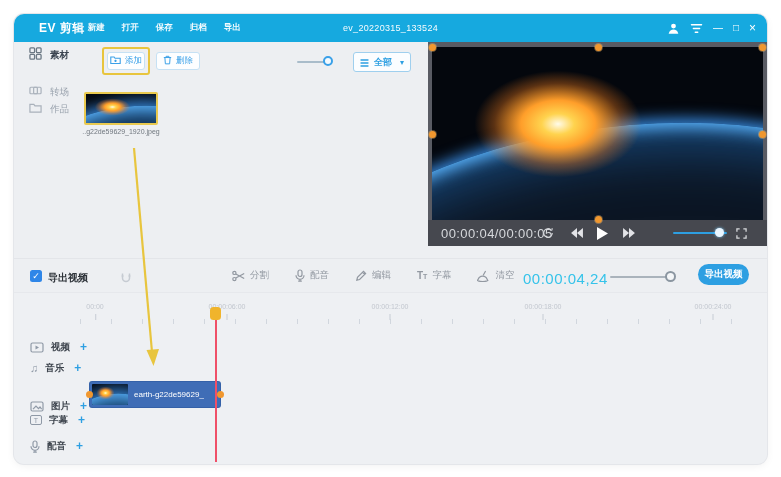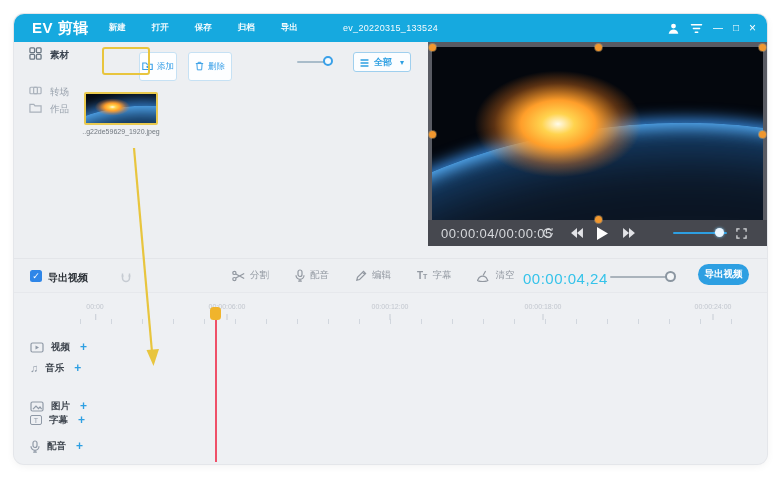--- a/index.html
+++ b/index.html
@@ -1,35 +1,35 @@
 <!DOCTYPE html>
 <html><head>
 <meta charset="utf-8">
 <style>
   * { box-sizing: border-box; margin: 0; padding: 0; }
   html,body { width:781px; height:477px; background:#fff; font-family:"Liberation Sans","DejaVu Sans",sans-serif; position:relative; overflow:hidden; }
   .app { position:absolute; left:14px; top:14px; width:753px; height:450px; background:#edeff2; border-radius:10px; box-shadow:0 0 0 1px #e4e6ea, 0 2px 8px rgba(0,0,0,.06); overflow:hidden; }
 
   
   .titlebar { position:absolute; left:0; top:0; right:0; height:28px; background:#16a9df; display:flex; align-items:center; }
-  .logo { margin-left:18px; font-size:15px; font-weight:800; color:#fff; letter-spacing:.5px; white-space:nowrap;text-align:center; }
-  .menu { display:flex; gap:26px; margin-left:20px; }
+  .logo { margin-left:25px; font-size:12px; font-weight:800; color:#fff; letter-spacing:.5px; white-space:nowrap;text-align:center; }
+  .menu { display:flex; gap:17px; margin-left:3px; }
   .menu-item { font-size:8.5px; font-weight:700; color:rgba(255,255,255,.95); cursor:pointer; }
   .proj-title { position:absolute; left:50%; transform:translateX(-50%); font-size:9px; color:rgba(255,255,255,.96); letter-spacing:.3px; }
   .win-controls { position:absolute; right:11px; top:0; height:28px; display:flex; gap:10px; align-items:center; }
   .wc { color:#fff; font-size:10px; line-height:1; display:flex; align-items:center; cursor:pointer; }
 
   
   .side-item { position:absolute; left:15px; height:14px; display:flex; gap:8px; align-items:center; cursor:pointer; }
   .side-item .lbl { font-size:9.5px; color:#99a2ad; }
   .side-item.active .lbl { color:#3a4450; font-weight:700; }
 
   
   .annot-box { position:absolute; left:88px; top:33px; width:48px; height:28px; border:2px solid #e8c53e; border-radius:3px; pointer-events:none; z-index:5; }
-  .btn { position:absolute; height:29px; background:#fdfeff; border:1px solid #c6e1f4; border-radius:3px; display:flex; align-items:center; justify-content:center; gap:4px; color:#3aa0e8; font-size:8.5px; cursor:pointer;margin-left:32px; }
+  .btn { position:absolute; height:18px; background:#fdfeff; border:1px solid #c6e1f4; border-radius:3px; display:flex; align-items:center; justify-content:center; gap:4px; color:#3aa0e8; font-size:8.5px; cursor:pointer; }
   .btn-add { left:93px; top:38px; width:38px; }
   .btn-del { left:142px; top:38px; width:44px; }
   .mat-slider-line { position:absolute; left:283px; top:47px; width:28px; height:2px; background:#a9bcca; border-radius:1px; }
   .mat-slider-knob { position:absolute; left:309px; top:42px; width:10px; height:10px; border:2px solid #3aa0e8; border-radius:50%; background:#f5fafe; cursor:pointer; }
   .dropdown { position:absolute; left:339px; top:38px; width:58px; height:20px; background:#fbfdff; border:1px solid #9fcfee; border-radius:3px; display:flex; align-items:center; padding:0 6px; gap:5px; cursor:pointer; }
   .dropdown .lbl { font-size:9px; font-weight:700; color:#2d9fe2; flex:1; }
   .dropdown .caret { font-size:8px; color:#2d9fe2; }
 
   
   .mat-thumb { position:absolute; left:70px; top:78px; width:74px; height:33px; border:2px solid #e9c94f; border-radius:2px; overflow:hidden; cursor:pointer; }
@@ -327,20 +327,31 @@
   </div>
   <div class="track tr-4">
     <svg width="10" height="13" viewBox="0 0 10 13" fill="none" stroke="#8f99a6" stroke-width="1.2">
         <rect x="3" y="1" width="4" height="6.5" rx="2"></rect>
         <path d="M1 6.3a4 4 0 0 0 8 0M5 10.3v1.9M3.2 12.2h3.6"></path>
       </svg>
     <span class="lbl">配音</span>
     <span class="plus">+</span>
   </div>
 
+  <div class="clip">
+    <div class="clip-thumb">
+      <div class="earth">
+          <div class="globe"></div>
+          <div class="sun"></div>
+        </div>
+    </div>
+    <span class="clip-name">earth-g22de59629_</span>
+    <span class="clip-dot cd-l"></span>
+    <span class="clip-dot cd-r"></span>
+  </div>
 
   <div class="ph-handle"></div>
   <div class="ph-line"></div>
 
   <svg class="annot-arrow" width="50" height="228" viewBox="0 0 50 228">
     <line x1="15" y1="4" x2="33" y2="208" stroke="#e8c53e" stroke-width="2.2"></line>
     <polygon points="34.5,222 27.5,206 40,205" fill="#e8c53e"></polygon>
   </svg>
 
 </div>

